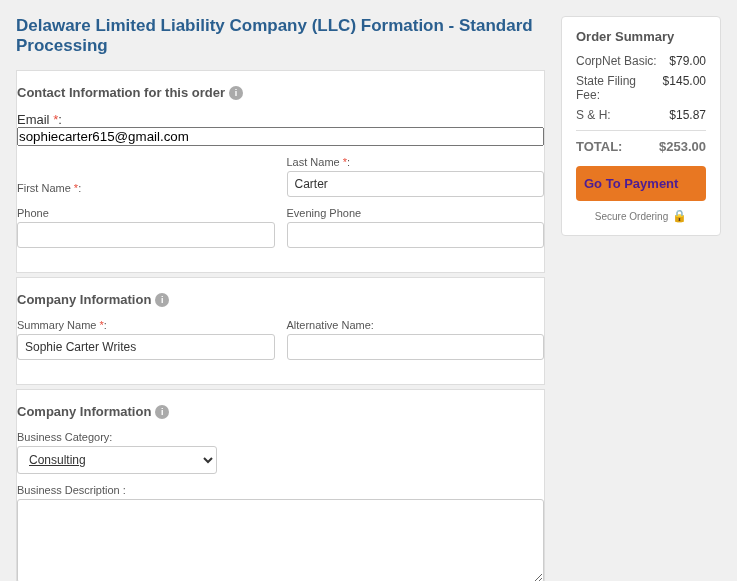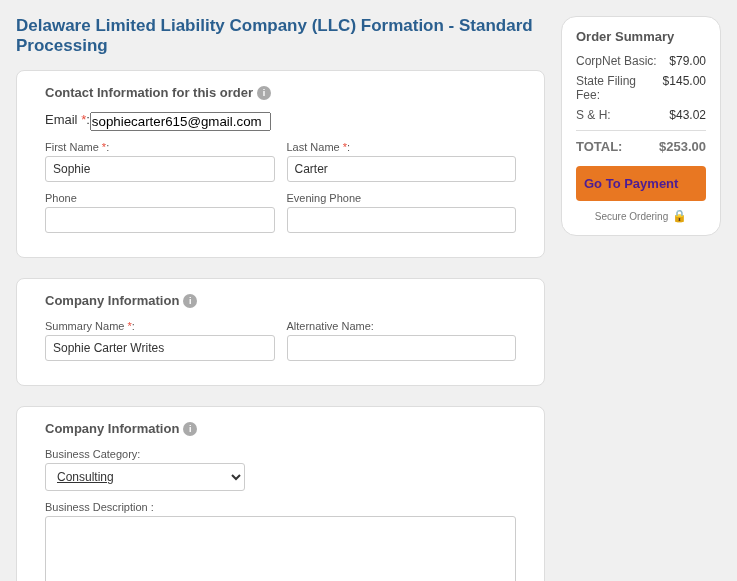--- a/index.html
+++ b/index.html
@@ -21,23 +21,23 @@
     }
     .page-title {
       font-size: 17px;
       font-weight: bold;
       color: #2a5f8f;
       margin-bottom: 14px;
     }
     .section-card {
       background: #fff;
       border: 1px solid #ddd;
-      border-radius: 8px;
-      padding: 14px 28px;
-      margin-bottom: 20px;
+      border-radius: 0;
+      padding: 14px 0;
+      margin-bottom: 4px;
     }
     .section-title {
       font-size: 13px;
       font-weight: bold;
       color: #555;
       margin-bottom: 12px;
       display: flex;
       align-items: center;
       gap: 4px;
     }
@@ -92,21 +92,21 @@
     }
     .email-row {
       display: flex;
       gap: 12px;
       margin-bottom: 10px;
       align-items: flex-start;
     }
     .email-input-group {
       flex: 1;
       display: flex;
-      flex-direction: row;
+      flex-direction: column;
     }
     select {
       border: 1px solid #ccc;
       border-radius: 3px;
       padding: 5px 7px;
       font-size: 12px;
       color: #333;
       width: 100%;
       outline: none;
       background: #fff;
@@ -125,21 +125,21 @@
       min-height: 80px;
     }
     
     .order-summary {
       width: 160px;
       min-width: 160px;
     }
     .order-summary-card {
       background: #fff;
       border: 1px solid #ddd;
-      border-radius: 15px;
+      border-radius: 4px;
       padding: 12px 14px;
     }
     .order-summary-title {
       font-size: 13px;
       font-weight: bold;
       color: #555;
       margin-bottom: 10px;
     }
     .order-line {
       display: flex;
@@ -210,21 +210,20 @@
           </label>
           <input type="email" value="sophiecarter615@gmail.com" style="">
         </div>
       </div>
 
       <div class="form-row">
         <div class="form-group">
           <label>
             <span>First Name</span> <span class="required-star">*</span>:
           </label>
-          <input type="text" value="Sophie" style="">
         </div>
         <div class="form-group">
           <label>
             <span>Last Name</span> <span class="required-star">*</span>:
           </label>
           <input type="text" value="Carter" style="">
         </div>
       </div>
 
       <div class="form-row">
@@ -289,21 +288,21 @@
       <div class="order-line">
         <span class="label">CorpNet Basic:</span>
         <span class="amount">$79.00</span>
       </div>
       <div class="order-line">
         <span class="label">State Filing Fee:</span>
         <span class="amount">$145.00</span>
       </div>
       <div class="order-line">
         <span class="label">S &amp; H:</span>
-        <span class="amount">$43.02</span>
+        <span class="amount">$15.87</span>
       </div>
 
       <hr class="divider">
 
       <div class="order-total">
         <span>TOTAL:</span>
         <span>$253.00</span>
       </div>
 
       <button class="btn-payment">Go To Payment</button>

